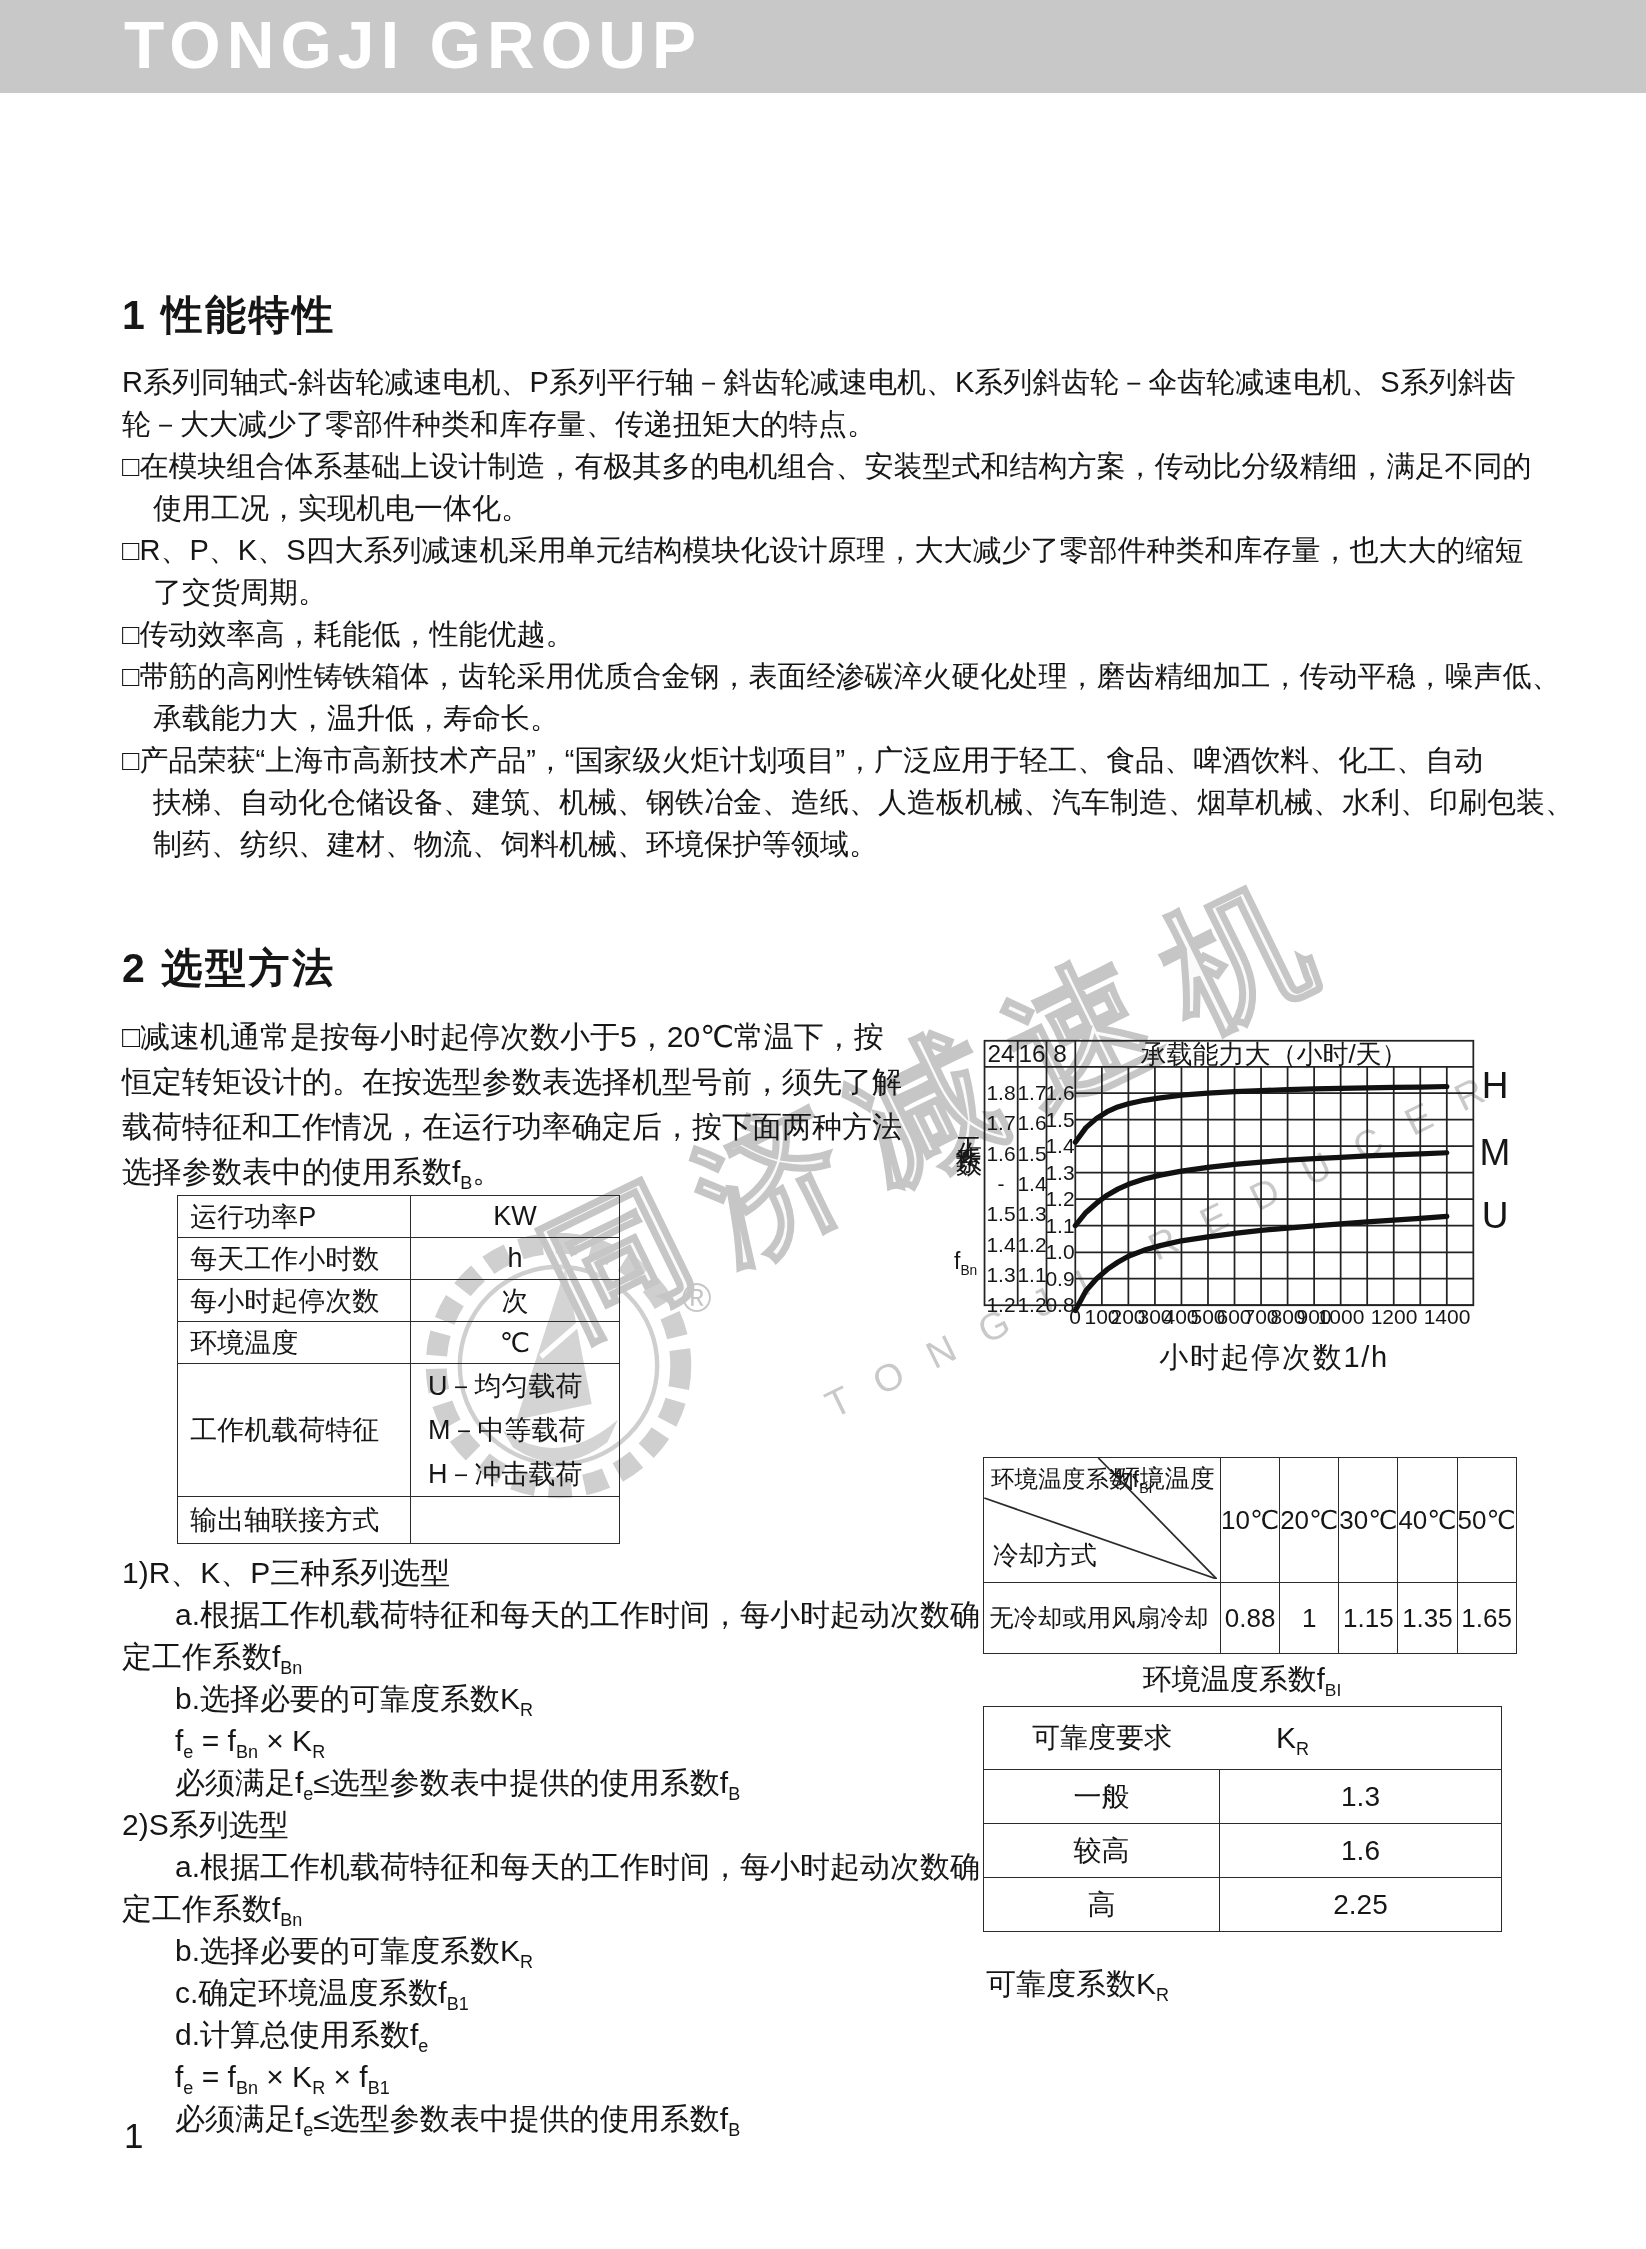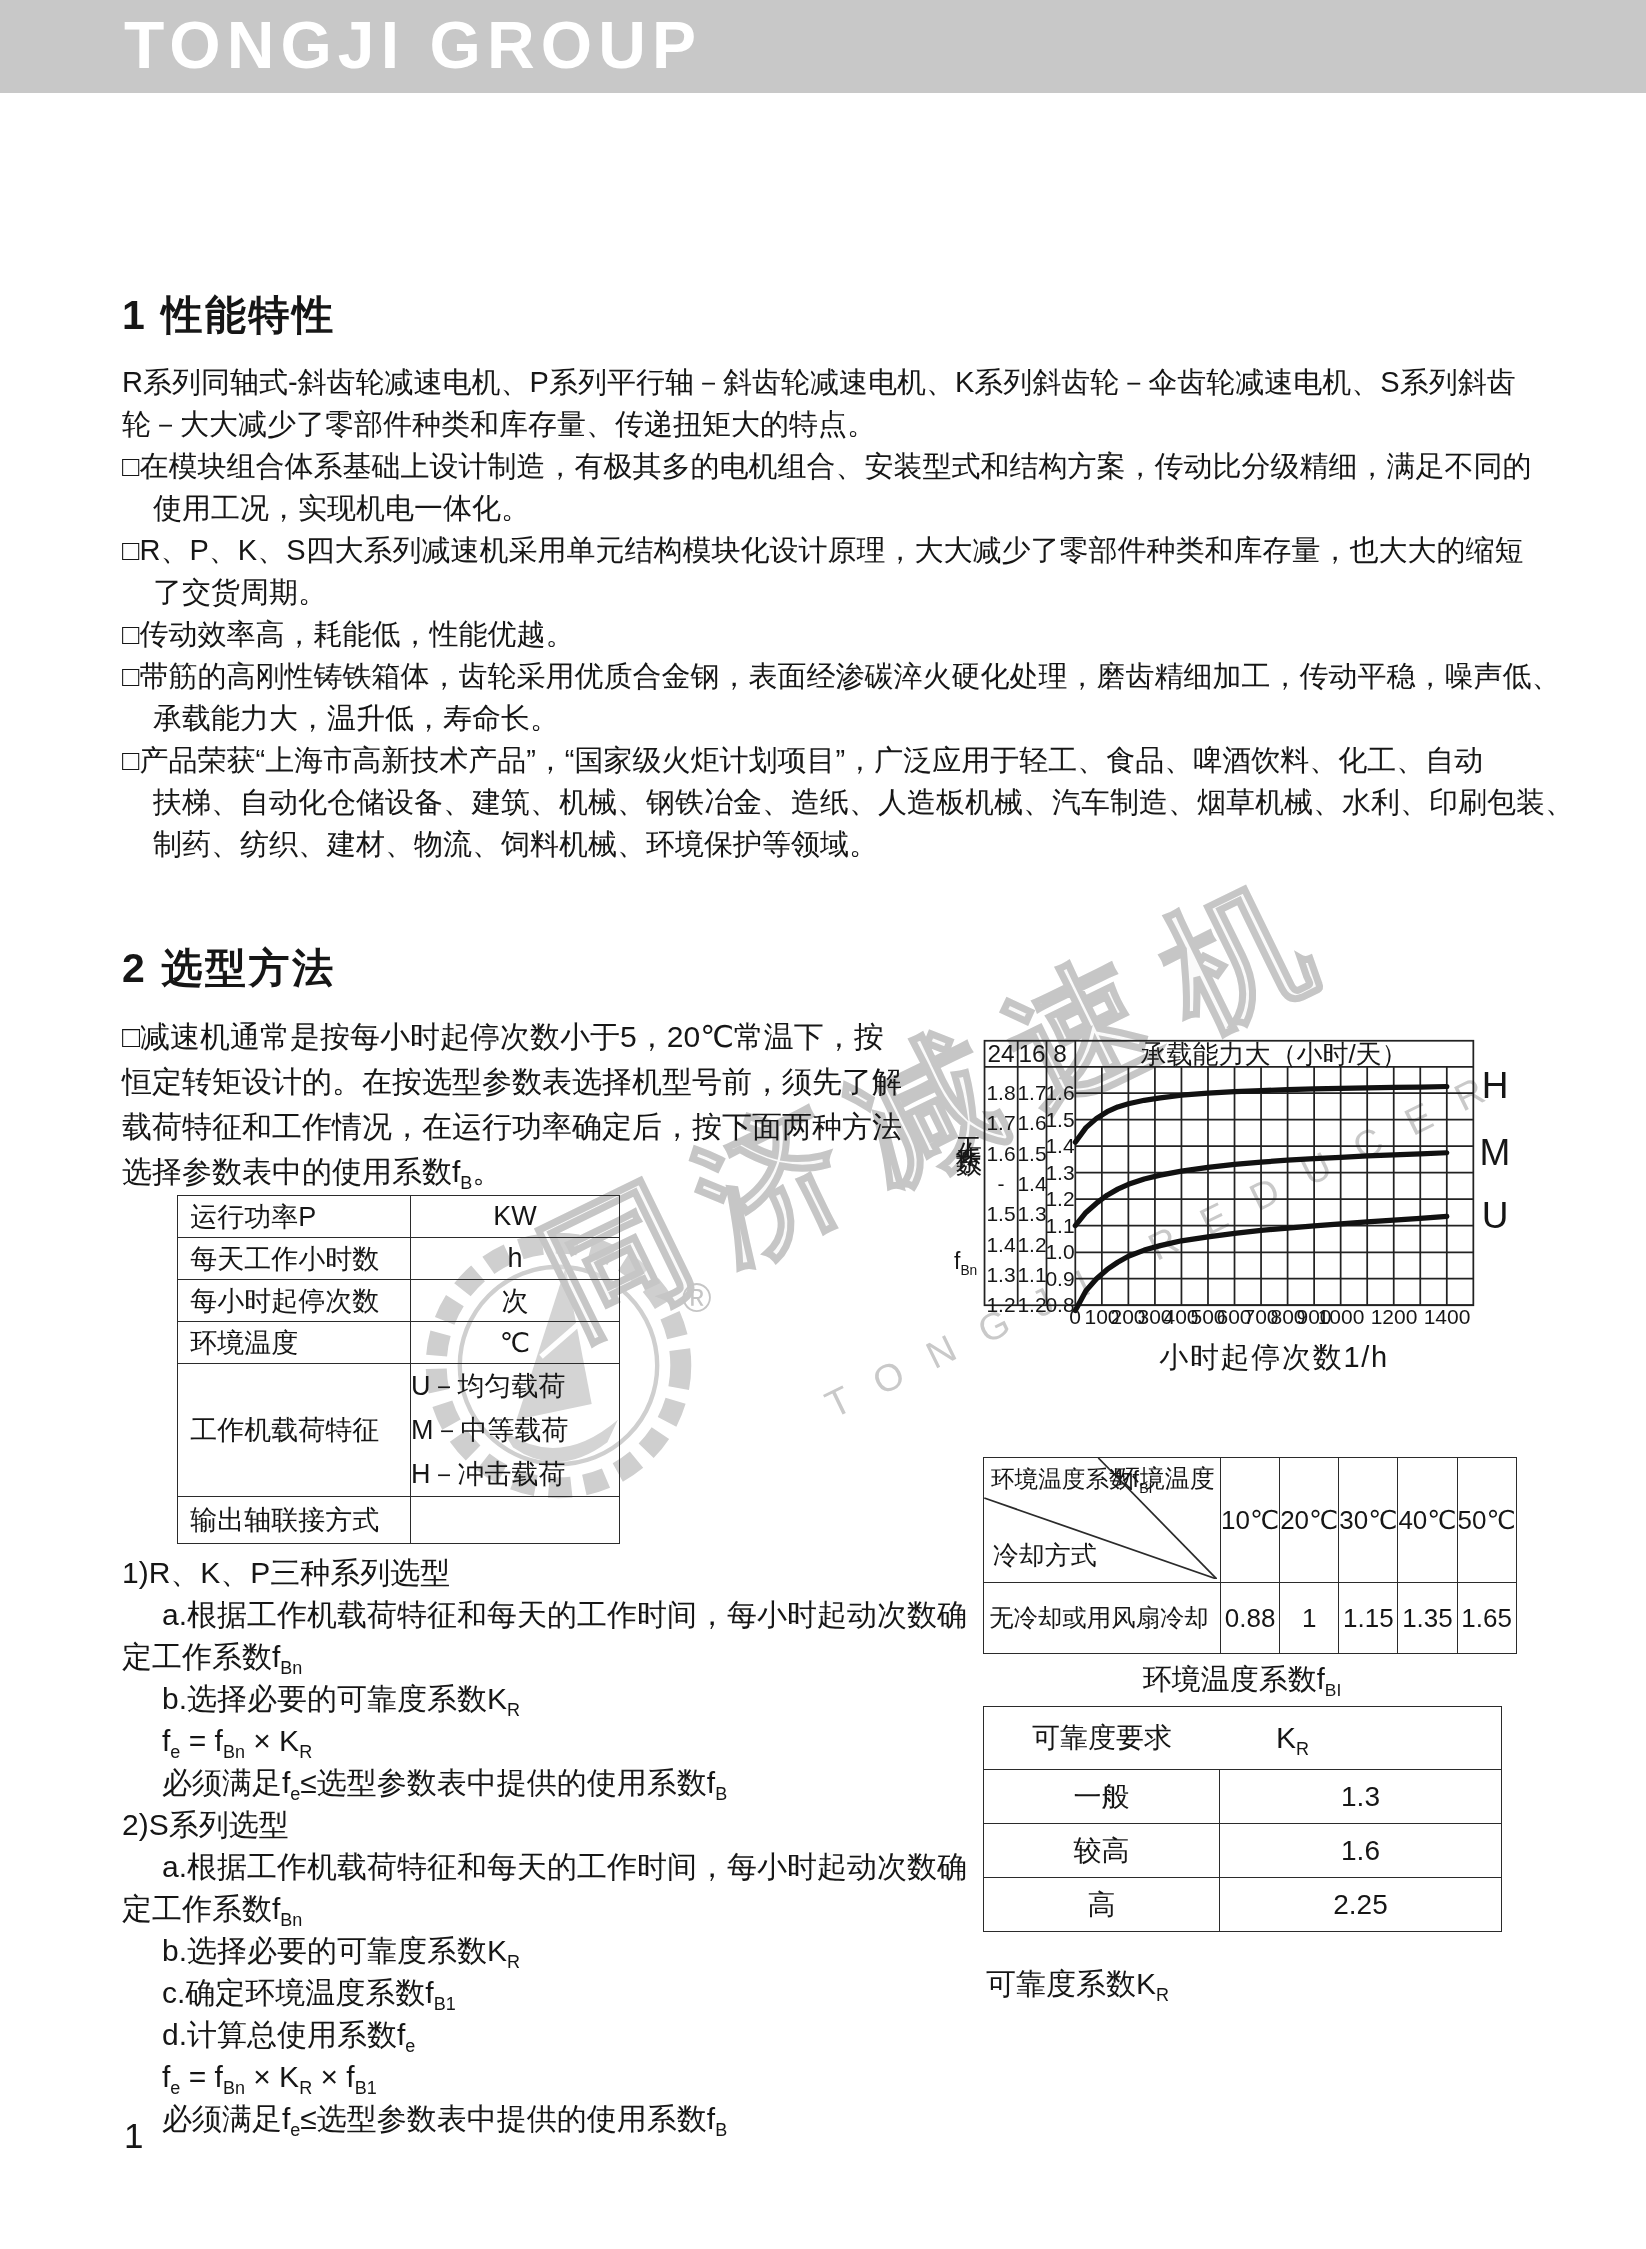--- a/index.html
+++ b/index.html
@@ -23,27 +23,27 @@
   #sec2-intro .ln{white-space:nowrap}
 
   
   #param-table{left:177px;top:1195px;border-collapse:collapse;table-layout:fixed}
   #param-table td{border:1.7px solid #2b2b2b;font-size:27px;background:transparent}
   #param-table td.lab{padding-left:12.2px;text-align:left}
   #param-table td.val{text-align:center}
   #param-table tr.r{height:42px}
   #param-table tr.load{height:133px}
   #param-table tr.last{height:47px}
-  #param-table .loadcell{padding-left:0;line-height:44px}
+  #param-table .loadcell{padding-left:17px;line-height:44px}
   #param-table .loadcell div{white-space:nowrap}
 
   
   #procedure{left:122px;top:1552px;font-size:30px;line-height:42px}
   #procedure .ln{white-space:nowrap}
-  #procedure .pi{margin-left:40px}
+  #procedure .pi{margin-left:53px}
   #page-num{left:124px;top:2116px;font-size:35px}
 
   
   #chart{left:947px;top:1039px;width:611px;height:419px}
   #chart svg{position:absolute;left:0;top:0;overflow:visible}
   #chart svg line,#chart svg rect{stroke:#222;stroke-width:2;fill:none}
   #chart svg .curve{stroke:#111;stroke-width:6;fill:none;stroke-linejoin:round;stroke-linecap:round}
   #chart .lbl{position:absolute;transform:translate(-50%,-50%);white-space:nowrap}
   #chart-title{font-size:26px}
   #chart-caption{font-size:29px;letter-spacing:1.7px}

